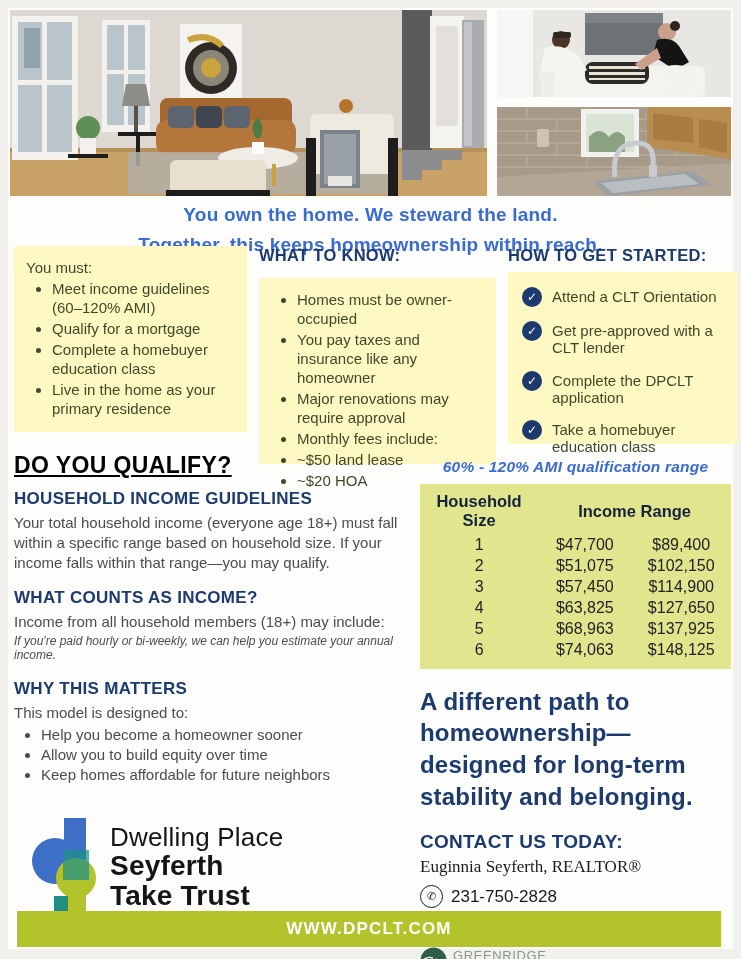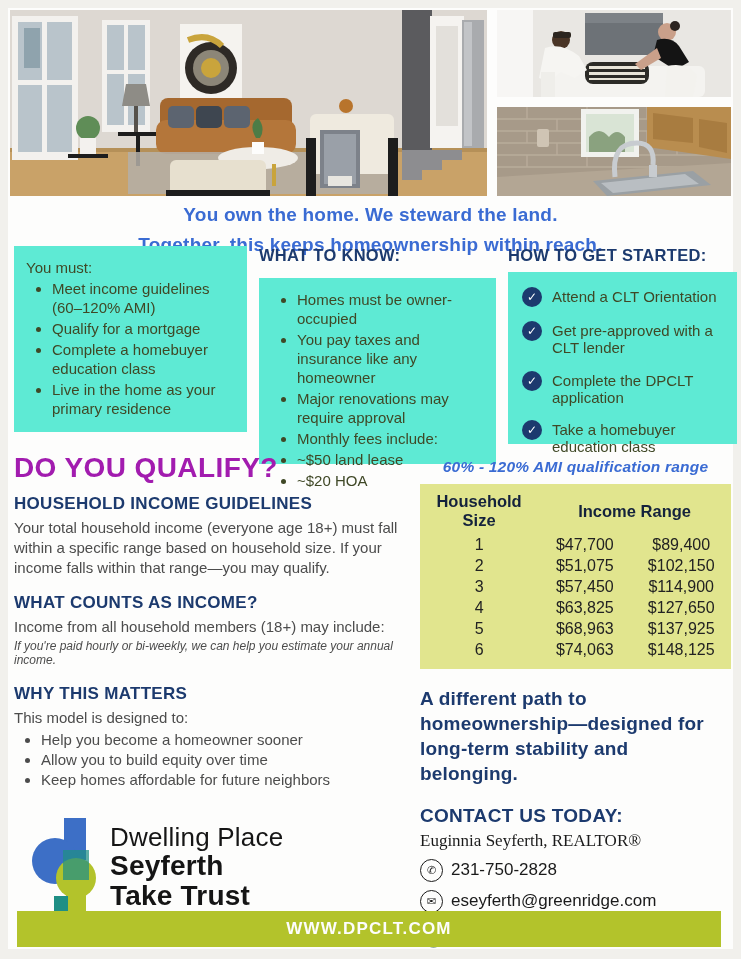--- a/index.html
+++ b/index.html
@@ -27,41 +27,41 @@
   
   .cols{
     position:absolute;left:14px;top:246px;width:723px;
     display:grid;grid-template-columns:233px 237px 229px;column-gap:12px;
   }
   .col-title{
     color:#1c3a6e;font-weight:800;font-size:16.5px;letter-spacing:.3px;
     margin:0 0 7px 0;white-space:nowrap;
   }
   .col-box{
-    background:#5eead4;color:#3f4826;font-size:15px;line-height:1.27;
+    background:#fef9c3;color:#3f4826;font-size:15px;line-height:1.27;
     padding:10px 10px 10px 12px;box-sizing:border-box;
   }
   .box-1{height:186px;}
   .box-2{height:186px;margin-top:13px;}
   .box-3{height:172px;margin-top:5px;}
   .col-box p{margin:2px 0 2px 0;}
   .col-box ul{margin:2px 0 0 0;padding-left:26px;}
   .col-box ul li{margin:0 0 2px 0;}
   ul.check-list{list-style:none;padding-left:2px;margin:4px 0 0 0;}
   ul.check-list li{display:flex;align-items:flex-start;gap:10px;margin:0 0 13px 0;}
   .chk{
     flex:0 0 auto;width:20px;height:20px;border-radius:50%;
     background:#1c3a6e;color:#fff;font-size:12px;line-height:20px;text-align:center;
     margin-top:1px;
   }
   .chk-label{display:block;line-height:1.15;padding-top:2px;}
 
   
   .main-left{position:absolute;left:14px;top:452px;width:402px;color:#4c4c4c;}
-  .h-big{color:#a21caf;font-size:28px;font-weight:800;letter-spacing:.4px;margin:0 0 10px 0;}
+  .h-big{color:#000000;font-size:23px;font-weight:800;letter-spacing:.4px;margin:0 0 10px 0;text-decoration:underline;}
   .h-sec{color:#1c3a6e;font-size:17px;font-weight:800;letter-spacing:.3px;margin:16px 0 4px 0;}
   .body-text{font-size:15px;line-height:1.32;margin:0;}
   .main-left ul{margin:2px 0 0 0;padding-left:27px;font-size:15px;line-height:1.32;}
   .main-left ul li{margin:0;}
   .note{font-style:italic;font-size:12px;margin:2px 0 0 0;color:#4c4c4c;}
 
   
   .main-right{position:absolute;left:420px;top:458px;width:311px;}
   .ami-caption{
     color:#3a6bd3;font-weight:bold;font-style:italic;font-size:15.5px;
@@ -74,21 +74,21 @@
   table.income th{
     font-size:16.5px;font-weight:800;color:#14223c;padding:8px 4px 4px 4px;text-align:center;
   }
   table.income td{padding:1.5px 4px;text-align:center;}
   table.income td:first-child{width:38%;}
   table.income td:nth-child(2){width:30%;}
   table.income td:nth-child(3){width:32%;}
   table.income tr:last-child td{padding-bottom:10px;}
 
   .tagline{
-    color:#1c3a6e;font-size:19px;font-weight:800;line-height:1.33;
+    color:#1c3a6e;font-size:24px;font-weight:800;line-height:1.33;
     margin:17px 0 0 0;letter-spacing:.2px;
   }
   .contact-title{color:#1c3a6e;font-size:19px;font-weight:800;letter-spacing:.3px;margin:18px 0 4px 0;}
   .realtor-name{font-family:"Liberation Serif","DejaVu Serif",serif;font-size:17px;color:#1a1a1a;margin:0 0 8px 0;}
   .contact-row{display:flex;align-items:center;gap:8px;margin:0 0 8px 0;font-size:17px;color:#1a1a1a;}
   .cicon{
     flex:0 0 auto;width:21px;height:21px;border:1.6px solid #1a1a1a;border-radius:50%;
     display:flex;align-items:center;justify-content:center;font-size:11px;color:#1a1a1a;
   }
   .brokerage{display:flex;align-items:center;gap:6px;margin-top:2px;}

